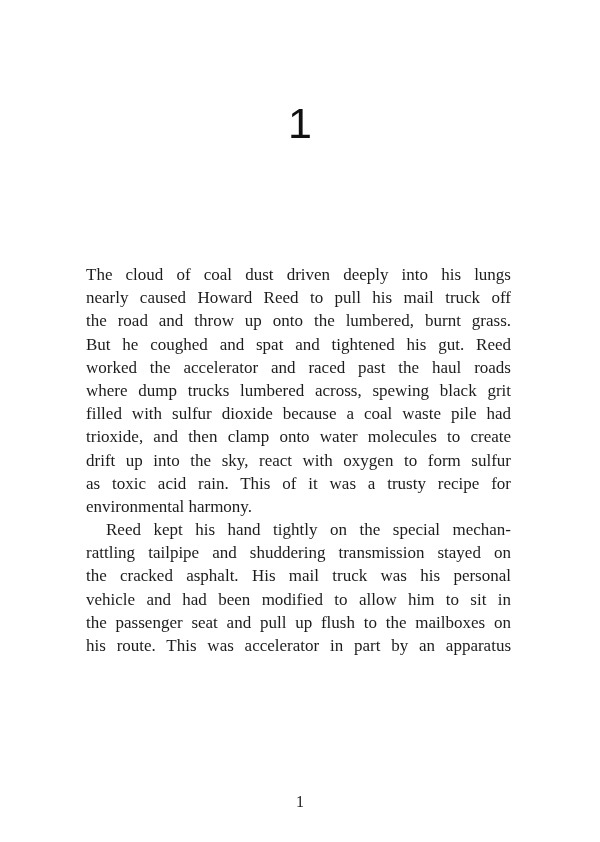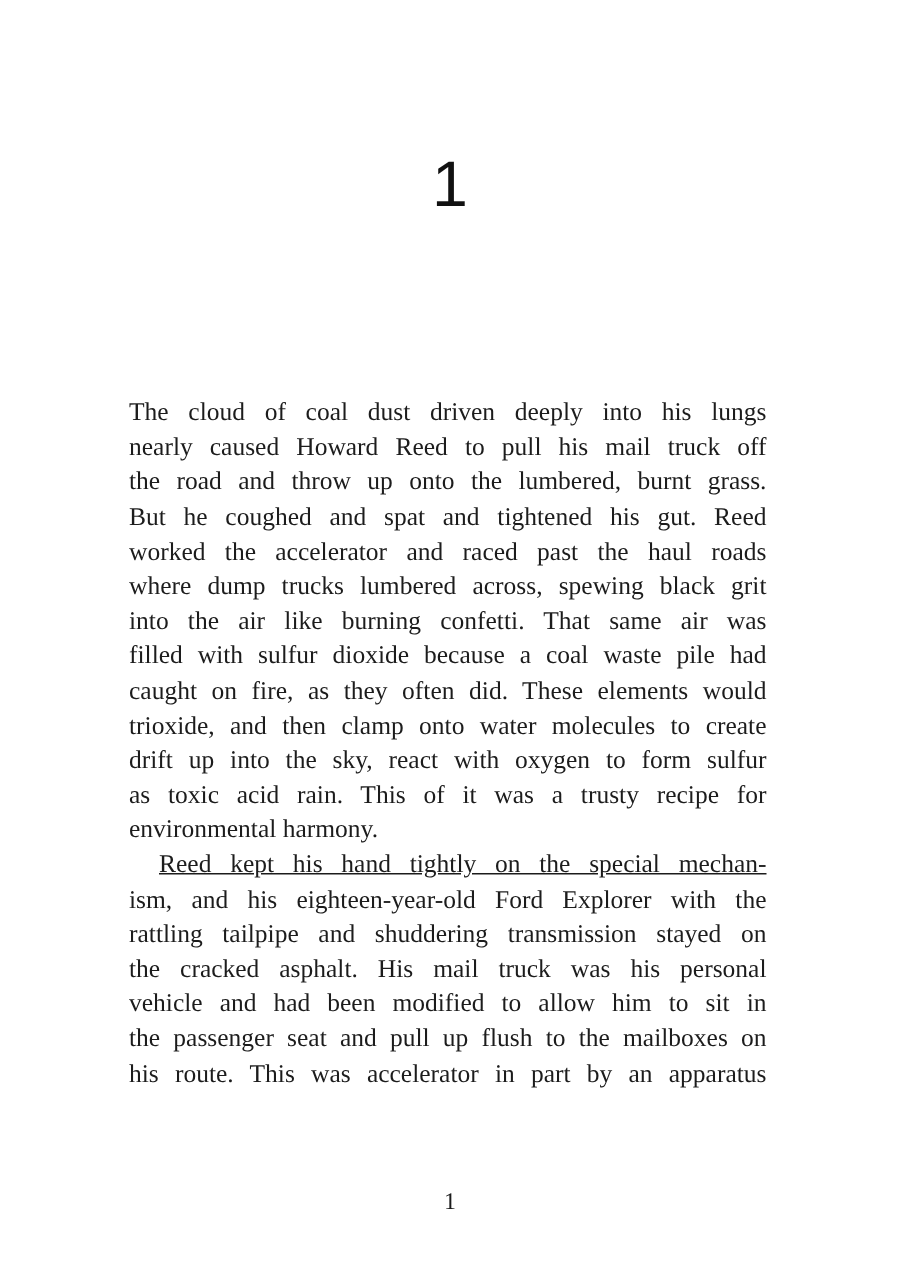--- a/index.html
+++ b/index.html
@@ -41,21 +41,20 @@
     padding: 0;
   }
   .line {
     text-align: justify;
     text-align-last: justify;
     height: 23.2px;
     overflow: visible;
   }
   .line.indent {
     text-indent: 20px;
-    text-decoration: underline;
   }
   .line.last {
     text-align-last: left;
   }
   .page-number {
     position: absolute;
     top: 793px;
     left: 0;
     width: 600px;
     text-align: center;
@@ -71,31 +70,28 @@
   <div class="chapter-number">1</div>
 
   <div class="text-block">
       <div class="paragraph">
         <div class="line">The cloud of coal dust driven deeply into his lungs</div>
         <div class="line">nearly caused Howard Reed to pull his mail truck off</div>
         <div class="line">the road and throw up onto the lumbered, burnt grass.</div>
         <div class="line">But he coughed and spat and tightened his gut. Reed</div>
         <div class="line">worked the accelerator and raced past the haul roads</div>
         <div class="line">where dump trucks lumbered across, spewing black grit</div>
-        <div class="line">into the air like burning confetti. That same air was</div>
         <div class="line">filled with sulfur dioxide because a coal waste pile had</div>
-        <div class="line">caught on fire, as they often did. These elements would</div>
         <div class="line">trioxide, and then clamp onto water molecules to create</div>
         <div class="line">drift up into the sky, react with oxygen to form sulfur</div>
         <div class="line">as toxic acid rain. This of it was a trusty recipe for</div>
         <div class="line last">environmental harmony.</div>
       </div>
       <div class="paragraph">
         <div class="line indent">Reed kept his hand tightly on the special mechan-</div>
-        <div class="line">ism, and his eighteen-year-old Ford Explorer with the</div>
         <div class="line">rattling tailpipe and shuddering transmission stayed on</div>
         <div class="line">the cracked asphalt. His mail truck was his personal</div>
         <div class="line">vehicle and had been modified to allow him to sit in</div>
         <div class="line">the passenger seat and pull up flush to the mailboxes on</div>
         <div class="line">his route. This was accelerator in part by an apparatus</div>
       </div>
     </div>
 
   <div class="page-number">1</div>
 </div>

